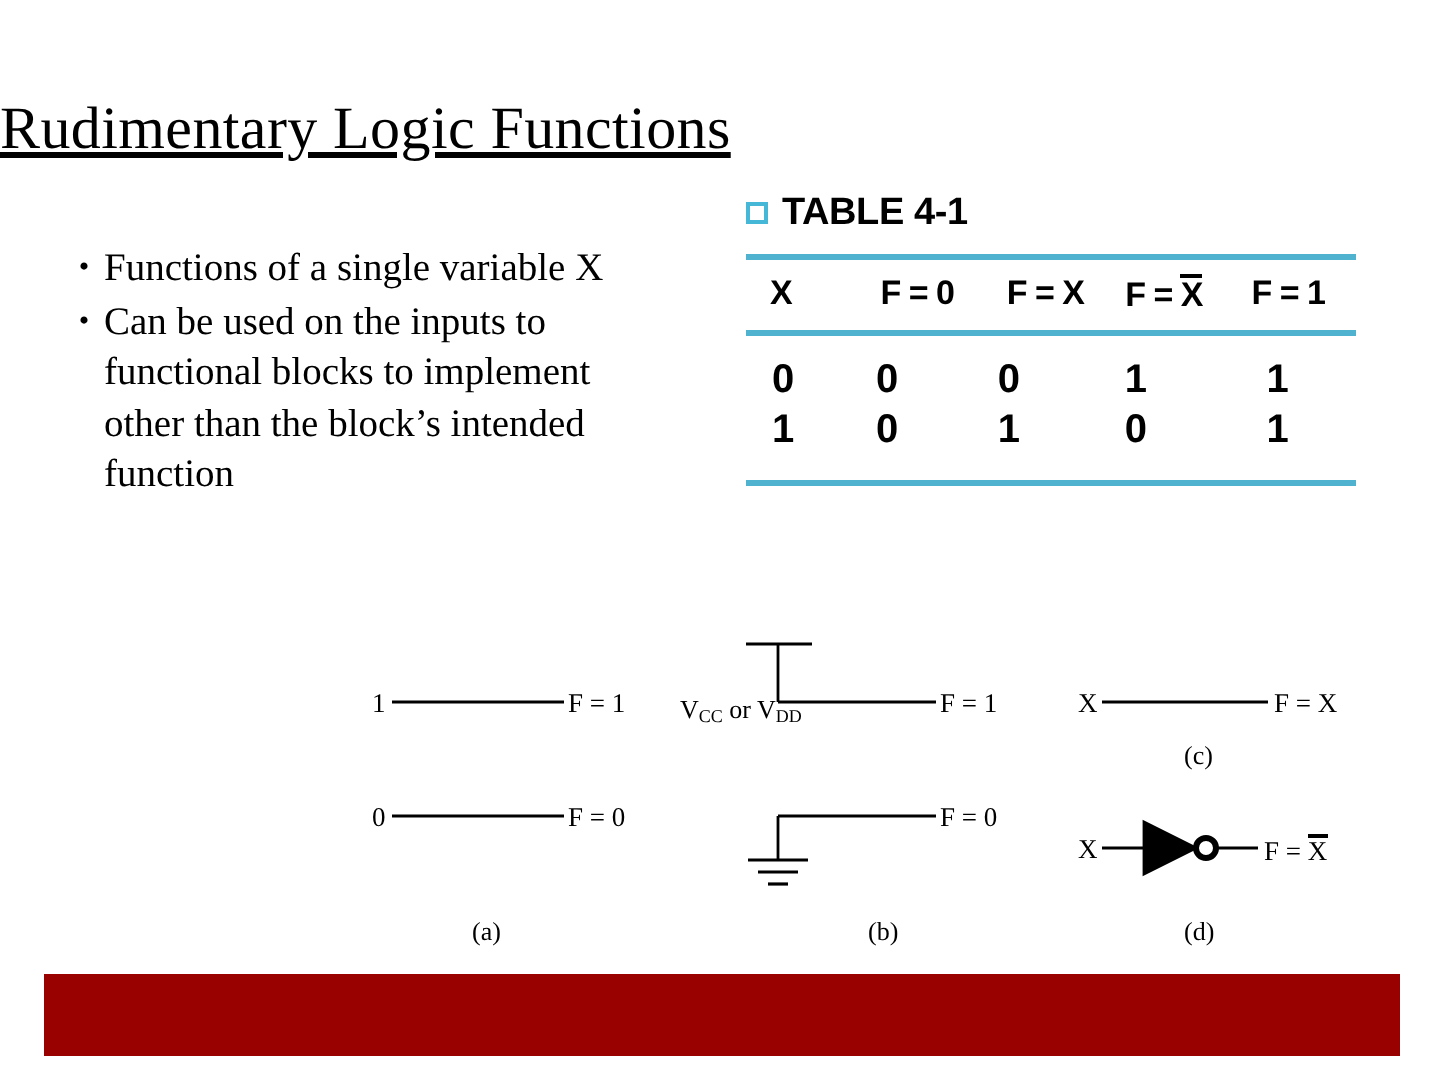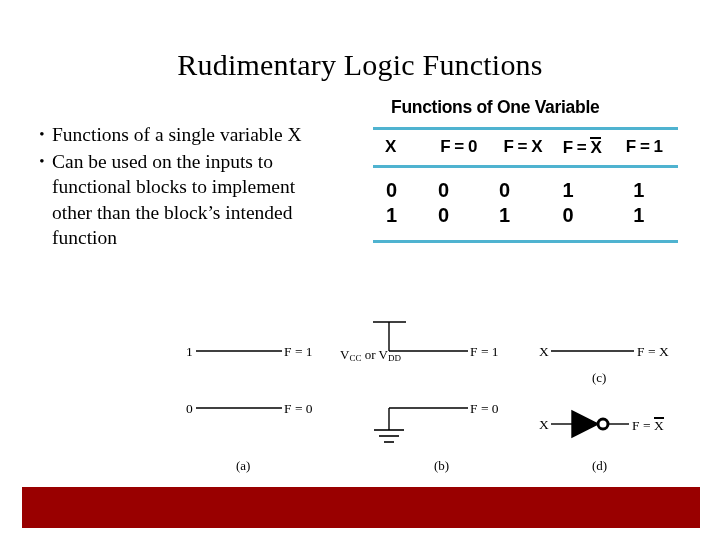--- a/index.html
+++ b/index.html
@@ -15,27 +15,27 @@
     font-family: "Liberation Serif", "DejaVu Serif", serif;
     color: #000000;
   }
 
   
   #slide-title {
     position: absolute;
     left: 0;
     top: 48px;
     width: 720px;
-    text-align: center;
     font-family: "Liberation Serif", "DejaVu Serif", serif;
     font-size: 30px;
     font-weight: normal;
     letter-spacing: 0.2px;
     color: #000;
     white-space: nowrap;
+    text-decoration: underline;
   }
 
   
   #bullet-list {
     position: absolute;
     left: 32px;
     top: 122px;
     width: 300px;
   }
   .bullet-item {
@@ -199,22 +199,25 @@
     <span class="bullet-text">Functions of a single variable X</span>
   </div>
   <div class="bullet-item">
     <span class="bullet-marker">•</span>
     <span class="bullet-text">Can be used on the inputs to functional blocks to implement other than the block’s intended function</span>
   </div>
 </div>
 
 <div id="table-block">
 
-
-  <div id="table-subcaption">Functions of  One  Variable</div>
+  <div id="table-caption-row">
+    <div id="table-bullet-square"></div>
+    <div id="table-caption-text">TABLE 4-1</div>
+  </div>
+
 
   <div class="tbl-rule" id="rule-top"></div>
 
   <div id="tbl-header">
     <div class="cell c0">X</div>
     <div class="cell c1">F = 0</div>
     <div class="cell c2">F = X</div>
     <div class="cell c3"><span>F = </span><span class="ovl">X</span></div>
     <div class="cell c4">F = 1</div>
   </div>

